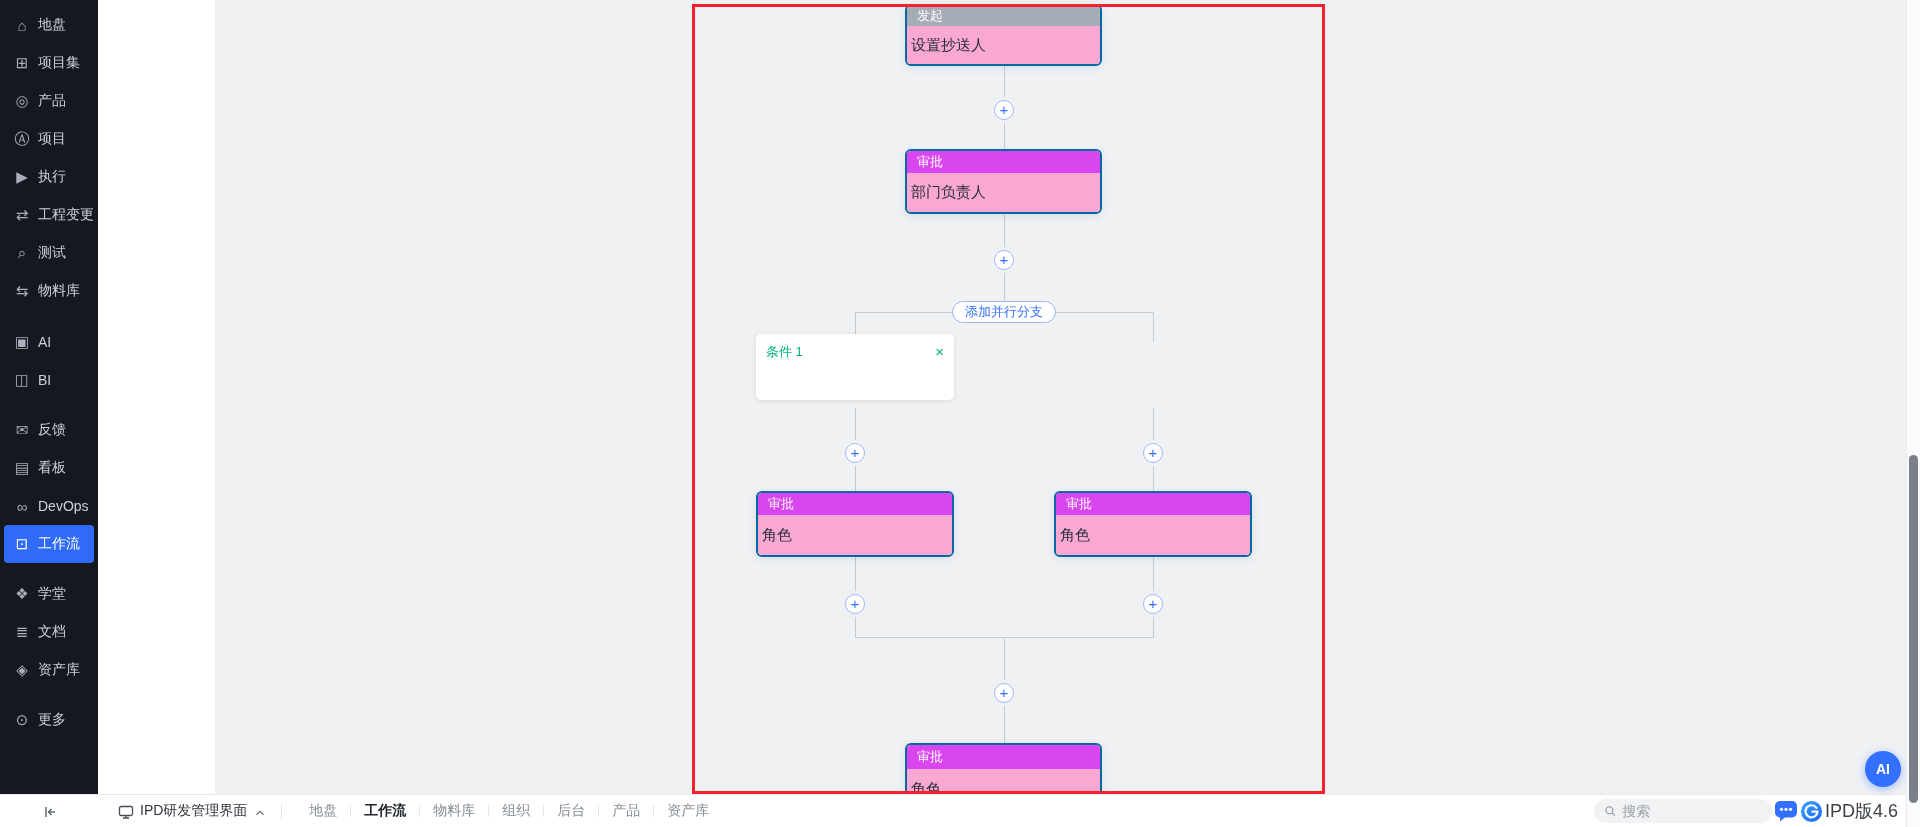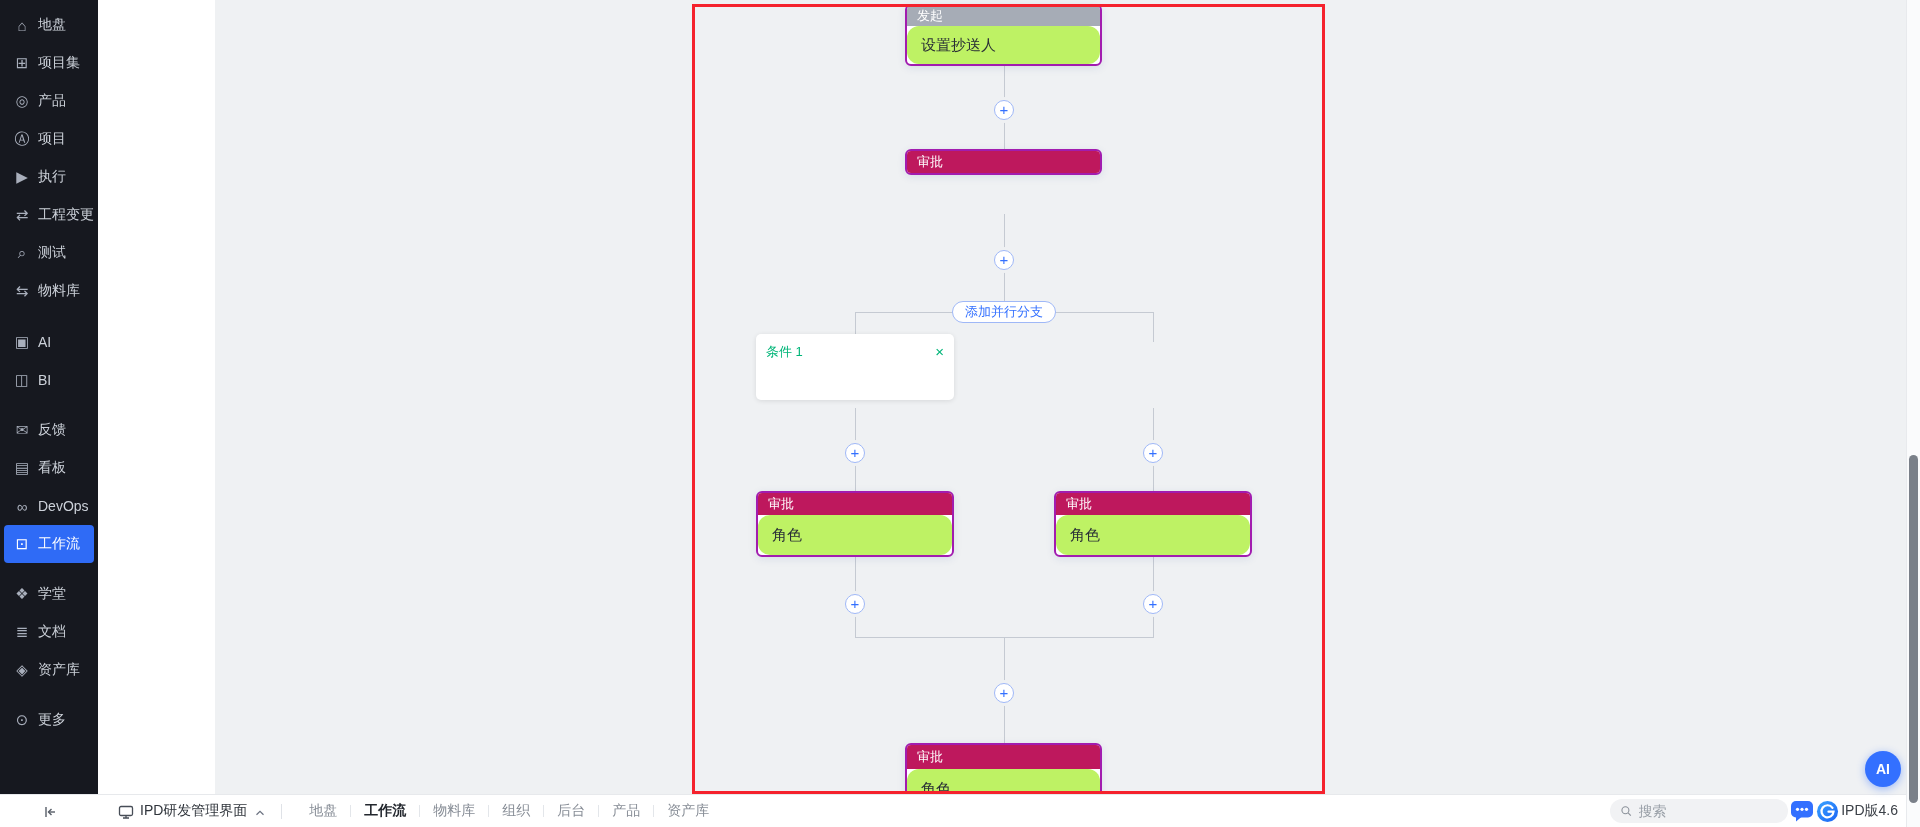--- a/index.html
+++ b/index.html
@@ -25,26 +25,26 @@
   .lv { position:absolute; width:1px; background:#c5cad2; }
   .lh { position:absolute; height:1px; background:#c5cad2; }
 
   .plus-btn { position:absolute; width:20px; height:20px; border-radius:50%; background:#fff; border:1px solid #9fb8f7;
               color:#3370ff; font-size:15px; line-height:18px; text-align:center; cursor:pointer; z-index:2;
               box-shadow:0 0 0 3px rgba(239,241,243,1); }
 
   .branch-pill { position:absolute; width:104px; height:22px; background:#fff; border:1px solid #9fb8f7; border-radius:12px;
                  color:#3370ff; font-size:13px; line-height:20px; text-align:center; cursor:pointer; z-index:2; }
 
-  .node { position:absolute; border:2px solid #a21caf; border-radius:6px; background:#fff; overflow:hidden; z-index:1;
+  .node { position:absolute; border:2px solid #0369a1; border-radius:6px; background:#fff; overflow:hidden; z-index:1;
           box-shadow:0 2px 8px rgba(30,60,140,.10); cursor:pointer; }
   .node-head { color:#fff; font-size:13px; padding-left:10px; display:flex; align-items:center; }
-  .node-head.blue { background:#be185d; }
+  .node-head.blue { background:#d946ef; }
   .node-head.gray { background:#a6acb6; }
-  .node-body { background:#bef264; font-size:15px; color:#2a2f36; padding-left:14px; display:flex; align-items:center;border-radius:12px; }
+  .node-body { background:#f9a8d4; font-size:15px; color:#2a2f36; padding-left:4px; display:flex; align-items:center; }
 
   .cond-card { position:absolute; width:198px; height:66px; background:#fff; border-radius:5px; z-index:1;
                box-shadow:0 1px 5px rgba(0,0,0,.10); padding:9px 10px; cursor:pointer; }
   .cond-head { display:flex; justify-content:space-between; align-items:center; }
   .cond-title { color:#00b578; font-size:13px; }
   .cond-close { color:#00b578; font-size:15px; line-height:14px; cursor:pointer; }
   .cond-body { margin-top:9px; font-size:14px; color:#333842; }
 
   .highlight-rect { position:absolute; left:692px; top:4px; width:633px; height:790px; border:3px solid #f5222d; z-index:5; pointer-events:none; }
 
@@ -67,21 +67,21 @@
   .bb-tabs { display:flex; align-items:center; }
   .bb-tab { font-size:14px; color:#878d96; padding:0 13px; cursor:pointer; white-space:nowrap; }
   .bb-tab.active { color:#23272e; font-weight:bold; }
   .bb-tabsep { width:1px; height:12px; background:#e3e6ea; }
   .bb-right { margin-left:auto; margin-right:22px; display:flex; align-items:center; gap:2px; }
   .bb-search { width:178px; height:24px; background:#f1f2f4; border-radius:13px; display:flex; align-items:center; padding:0 10px; gap:6px; }
   .bb-search input { border:none; outline:none; background:transparent; font-size:14px; color:#333; width:100%; font-family:inherit; }
   .bb-search input::placeholder { color:#9aa0a8; }
   .bb-chat { cursor:pointer; display:flex; }
   .bb-logo { display:flex; }
-  .bb-version { font-size:14px; color:#3c4148; white-space:nowrap; }
+  .bb-version { font-size:18px; color:#3c4148; white-space:nowrap; }
 </style>
 </head>
 <body>
 
 <div class="page">
 
   <aside class="sidebar">
     <div class="side-item">
       <span class="si-icon">⌂</span>
       <span class="si-label">地盘</span>
@@ -176,20 +176,21 @@
       <div class="node-head gray" style="height:20px">发起</div>
       <div class="node-body" style="height:38px">设置抄送人</div>
     </div>
 
     <div class="plus-btn" style="left:779px;top:100px">
       <span>+</span>
     </div>
 
     <div class="node" style="left:690px;top:149px;width:197px">
       <div class="node-head blue" style="height:22px">审批</div>
+      <div class="node-body" style="height:39px">部门负责人</div>
     </div>
 
     <div class="plus-btn" style="left:779px;top:250px">
       <span>+</span>
     </div>
 
     <div class="branch-pill" style="left:737px;top:301px">添加并行分支</div>
 
     <div class="cond-card" style="left:541px;top:334px">
       <div class="cond-head">

